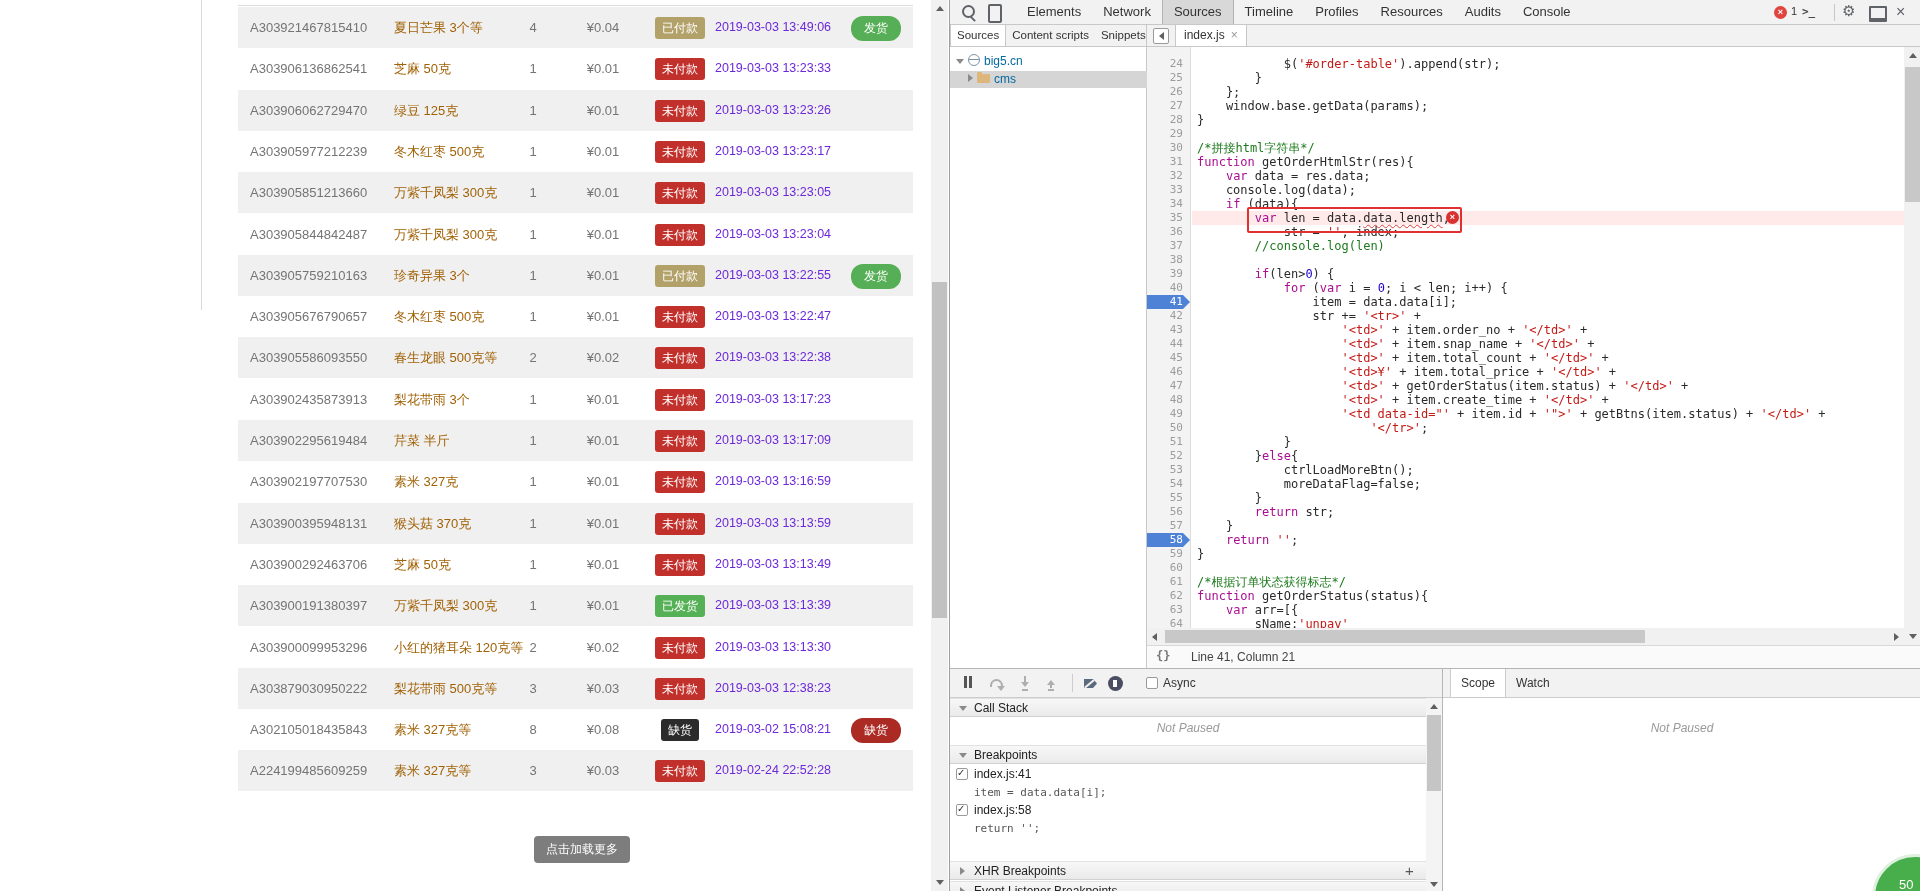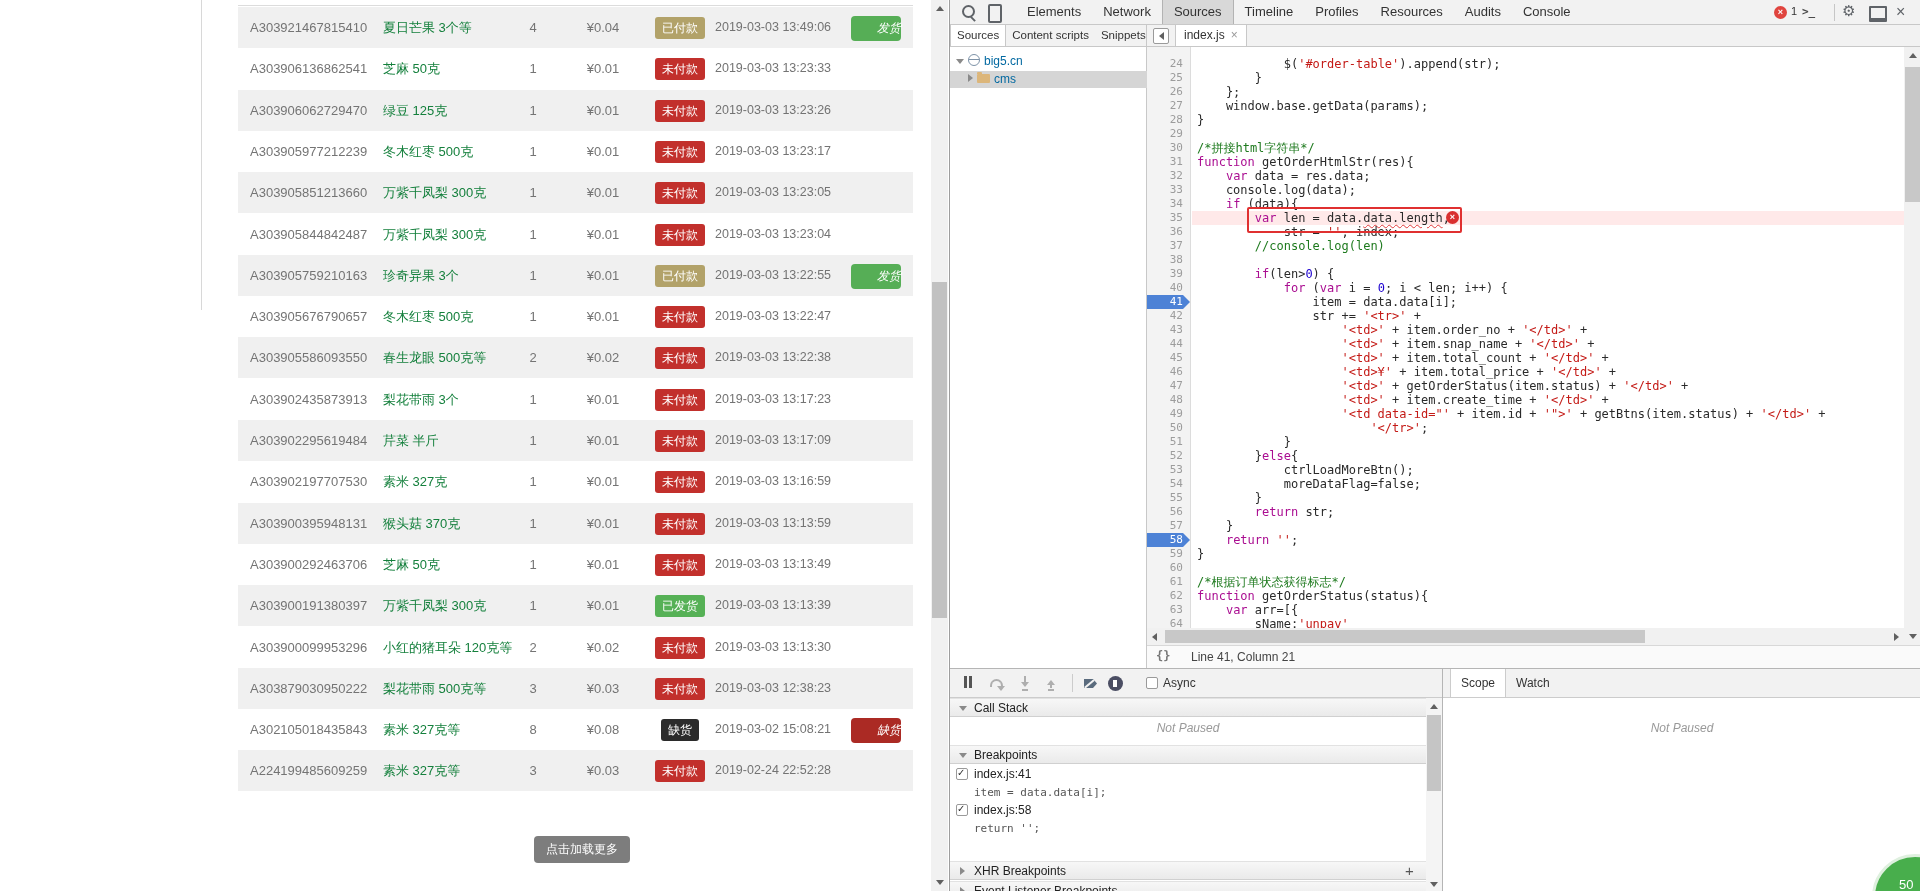--- a/index.html
+++ b/index.html
@@ -8,28 +8,28 @@
 
   
   #page{position:absolute;left:0;top:0;width:949px;height:891px;background:#fff;}
   #page-vline{position:absolute;left:201px;top:0;width:1px;height:310px;background:#d8d8d8;}
   #table-topline{position:absolute;left:238px;top:5px;width:675px;height:1px;background:#dcdcdc;}
   #order-rows{position:absolute;left:238px;top:7px;width:675px;}
   .orow{position:absolute;left:0;width:675px;height:41px;font-size:13px;}
   .orow.stripe{background:#f0f0f0;}
   .ocell{position:absolute;top:0;height:41px;line-height:41px;white-space:nowrap;overflow:hidden;}
   .c-no{left:12px;width:130px;color:#747474;}
-  .c-prod{left:145px;width:134px;color:#15803d;}
+  .c-prod{left:156px;width:134px;color:#a16207;}
   .c-qty{left:280px;width:30px;text-align:center;color:#747474;}
   .c-price{left:330px;width:70px;text-align:center;color:#747474;}
   .c-badge{left:404px;width:76px;text-align:center;}
   .badge{display:inline-block;padding:4px 7px;border-radius:3px;color:#fff;font-size:12px;line-height:14px;}
-  .c-time{left:477px;width:132px;color:#737373;font-size:12.5px;}
+  .c-time{left:477px;width:132px;color:#6d28d9;font-size:12.5px;}
   .c-act{left:606px;width:64px;text-align:center;}
-  .act-btn{display:inline-block;width:50px;height:25px;line-height:25px;border-radius:4px;color:#fff;font-size:12px;text-align:right;cursor:pointer;font-style:italic;}
+  .act-btn{display:inline-block;width:50px;height:25px;line-height:25px;border-radius:12px;color:#fff;font-size:12px;text-align:center;cursor:pointer;}
   #load-more{position:absolute;left:534px;top:836px;width:96px;height:27px;background:#7d7d7d;border:none;
              border-radius:4px;color:#fff;font-size:12px;font-family:"Liberation Sans",sans-serif;cursor:pointer;}
 
   
   #page-scroll{position:absolute;left:931px;top:0;width:17px;height:891px;background:#f1f1f1;}
   .sb-arrow{position:absolute;left:0;width:17px;height:17px;background:#f1f1f1;display:flex;align-items:center;justify-content:center;}
   .tri-up{width:0;height:0;border-left:4px solid transparent;border-right:4px solid transparent;border-bottom:5px solid #606060;}
   .tri-dn{width:0;height:0;border-left:4px solid transparent;border-right:4px solid transparent;border-top:5px solid #606060;}
   .tri-lf{width:0;height:0;border-top:4px solid transparent;border-bottom:4px solid transparent;border-right:5px solid #606060;}
   .tri-rt{width:0;height:0;border-top:4px solid transparent;border-bottom:4px solid transparent;border-left:5px solid #606060;}

